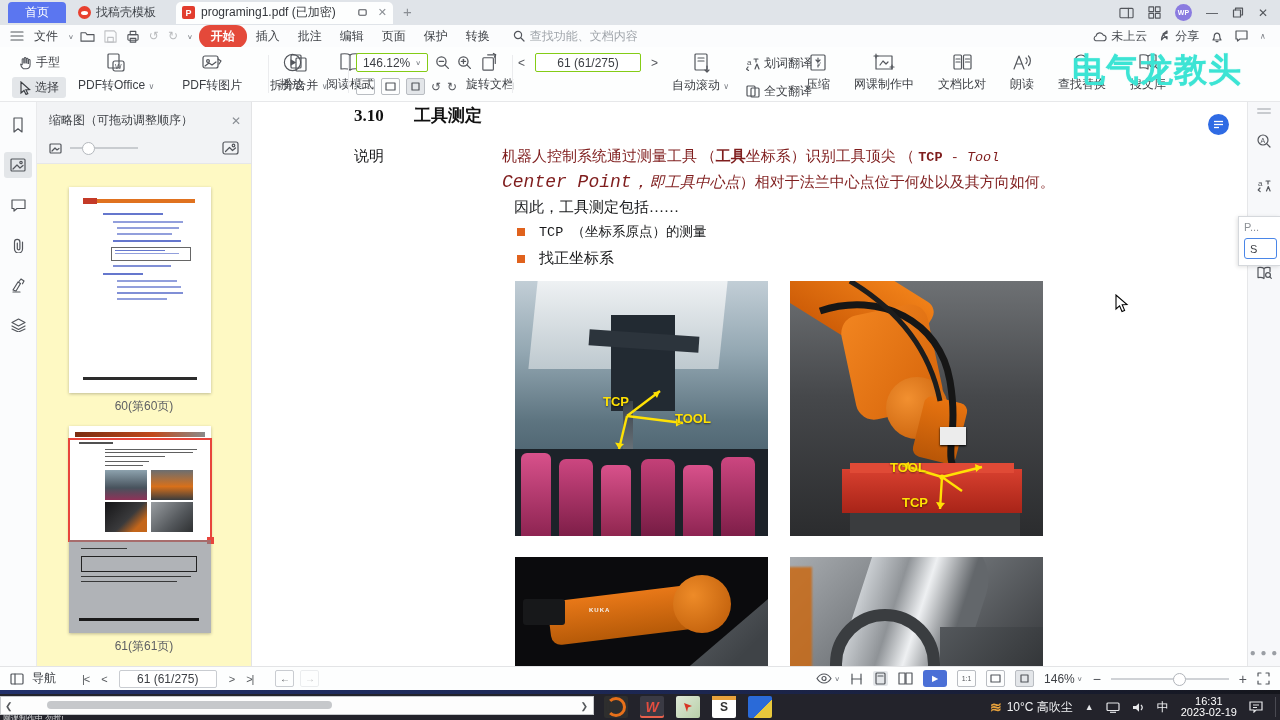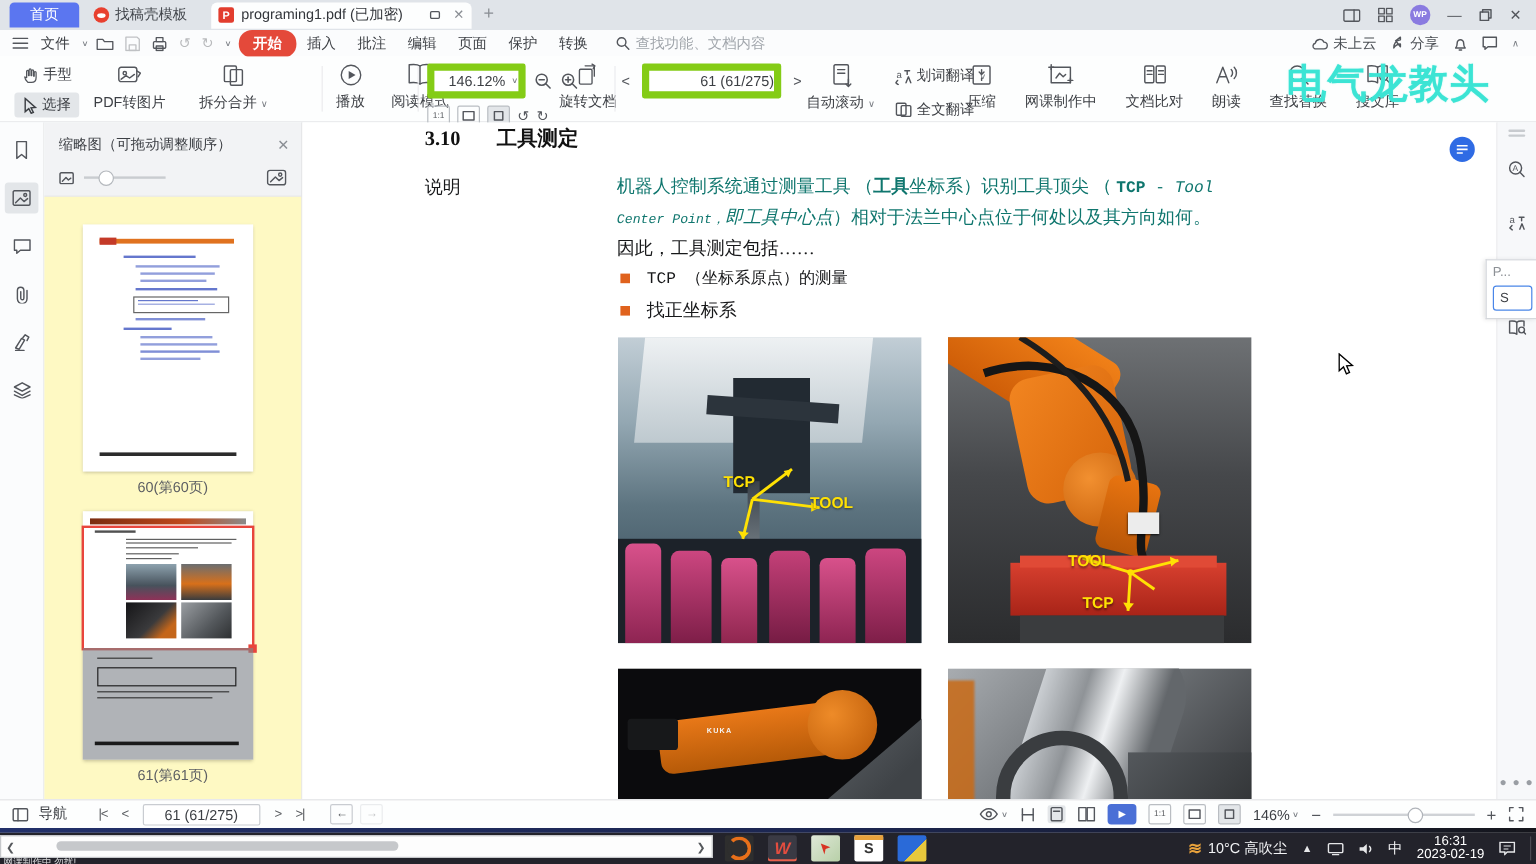--- a/index.html
+++ b/index.html
@@ -38,22 +38,22 @@
   .msearch{display:flex;align-items:center;gap:5px;color:#a0a5ab;margin-left:14px}
   .mright{margin-left:auto;display:flex;align-items:center;gap:12px;padding-right:14px;color:#4a4e54}
 
   
   #ribbon{left:0;top:47px;width:1280px;height:54px;background:#fdfefe;border-bottom:1px solid #e7e8ea}
   .tg{position:absolute;top:3px;display:flex}
   .bigbtn{display:flex;flex-direction:column;align-items:center;gap:3px;padding:2px 4px;color:#3c3f44}
   .bigbtn .lbl{white-space:nowrap;font-size:12px}
   .stackbtn{display:flex;align-items:center;gap:4px;padding:2px 6px;border-radius:3px;white-space:nowrap}
   .sel{background:#e3e6e9}
-  .zoombox,.pagebox{border:6px solid #84cc16;border-radius:2px;background:#fff;height:17px;display:flex;
-        align-items:center;justify-content:flex-end;font-size:12px;color:#3c3f44}
+  .zoombox,.pagebox{border:1px solid #84cc16;border-radius:2px;background:#fff;height:17px;display:flex;
+        align-items:center;justify-content:center;font-size:12px;color:#3c3f44}
   .mini{width:17px;height:15px;border:1px solid #b9bdc2;border-radius:2px;display:flex;align-items:center;
         justify-content:center;font-size:7px;color:#55585c}
   .vsep{position:absolute;top:8px;width:1px;height:38px;background:#ebecee}
   .carrot{font-size:8px;color:#7a7e84;transform:scaleY(.8)}
   #watermark{left:1072px;top:48px;width:208px;color:#3ce4d4;font-size:33px;font-weight:bold;letter-spacing:1px;
              z-index:30;text-shadow:0 0 1px rgba(60,228,212,.6);font-family:"Liberation Sans",sans-serif}
 
   
   #main{left:0;top:102px;width:1280px;height:564px;display:flex}
   #leftstrip{width:36px;background:#fbfcfd;border-right:1px solid #e9eaec;display:flex;flex-direction:column;
@@ -68,21 +68,21 @@
   .thumb-page{position:absolute;left:32px;width:142px;background:#fff;box-shadow:0 1px 3px rgba(0,0,0,.25)}
   .thumb-cap{position:absolute;left:0;width:100%;text-align:center;color:#5d5f63;font-size:12px}
   .tl{position:absolute;height:2px;background:#4a5fc4;opacity:.85}
   .overlay-dim{position:absolute;left:0;right:0;bottom:0;background:rgba(128,132,138,.62)}
   .vpbox{position:absolute;border:2px solid #e8453c}
   .vp-handle{position:absolute;right:-4px;bottom:-4px;width:7px;height:7px;background:#e8453c}
 
   #content{flex:1;background:#fff;position:relative;overflow:hidden;border-right:1px solid #e6e7e9}
   .doc-serif{font-family:"Liberation Serif","DejaVu Serif",serif}
   .doc-mono{font-family:"Liberation Mono","DejaVu Sans Mono",monospace}
-  #para{position:absolute;left:262px;top:42px;width:560px;font-size:15px;line-height:25px;color:#0f766e}
+  #para{position:absolute;left:250px;top:42px;width:560px;font-size:15px;line-height:25px;color:#7f1d1d}
   .bullet-sq{display:inline-block;width:8px;height:8px;background:#e0621d;margin-right:14px}
   .fig{position:absolute;width:253px;height:255px;overflow:hidden}
   .figlbl{position:absolute;color:#ffe104;font-weight:bold;font-size:13px;text-shadow:0 1px 2px rgba(0,0,0,.55);
           font-family:"Liberation Sans",sans-serif}
 
   #rightstrip{width:32px;background:#f7f8fa;display:flex;flex-direction:column;align-items:center;padding-top:6px;gap:18px;position:relative}
   .rs-handle{width:14px;height:2px;background:#c8cbcf;border-radius:1px;box-shadow:0 4px 0 #c8cbcf}
   .rs-dots{position:absolute;bottom:8px;color:#9a9ea4;font-size:10px;letter-spacing:1px}
   #edgepopup{position:absolute;right:0;top:216px;width:36px;background:#fff;border:1px solid #d5d8dc;
              border-right:none;box-shadow:-1px 1px 4px rgba(0,0,0,.12);padding:4px 0 6px 5px;z-index:40}
@@ -237,20 +237,28 @@
     </span>
     <span class="stackbtn sel">
       <svg width="13" height="14" viewBox="0 0 13 14">
           <polygon points="3,1 3,12 6,9.5 8,13.4 9.8,12.6 7.9,8.8 11.5,8.5" fill="none" stroke="#3c3f44" stroke-width="1.2"></polygon>
         </svg>
       <span>选择</span>
     </span>
   </div>
 
   <div class="tg" style="left:74px;gap:20px">
+    <div class="bigbtn">
+      <svg class="ic" width="22" height="22" viewBox="0 0 22 22">
+          <rect x="3" y="2" width="11" height="14" rx="1"></rect>
+          <rect x="8" y="9" width="11" height="10" rx="2"></rect>
+          <text x="10" y="17" font-size="7" fill="#53565c" stroke="none">W</text>
+        </svg>
+      <span class="lbl"><span>PDF转Office</span> <span class="carrot">∨</span></span>
+    </div>
     <div class="bigbtn">
       <svg class="ic" width="22" height="22" viewBox="0 0 22 22">
           <rect x="2" y="4" width="15" height="12" rx="2"></rect>
           <circle cx="7" cy="9" r="1.4"></circle>
           <path d="M4 14l4-3 3 2 4-3"></path>
           <path d="M17 7l3 2-2 3"></path>
         </svg>
       <span class="lbl">PDF转图片</span>
     </div>
     <div class="bigbtn">
@@ -538,21 +546,21 @@
 
   <div id="content">
     <div class="abs doc-serif" style="left:102px;top:2px;font-size:17px;font-weight:bold;color:#111">
       <span>3.10</span>
       <span style="margin-left:26px">工具测定</span>
     </div>
     <div class="abs doc-serif" style="left:102px;top:45px;font-size:15px;color:#17181a">说明</div>
 
     <div id="para" class="doc-serif">
       <span>机器人控制系统通过测量工具 （</span><b>工具</b><span>坐标系）识别工具顶尖 （ </span><b class="doc-mono" style="font-size:13.5px">TCP</b><span class="doc-mono" style="font-size:13.5px"> - </span><i class="doc-mono" style="font-size:13.5px">Tool</i><br>
-      <i class="doc-mono" style="font-size:11px">Center Point，</i><i>即工具中心点</i><span>）相对于法兰中心点位于何处以及其方向如何。</span>
+      <i class="doc-mono" style="font-size:18px">Center Point，</i><i>即工具中心点</i><span>）相对于法兰中心点位于何处以及其方向如何。</span>
     </div>
     <div class="abs doc-serif" style="left:262px;top:96px;font-size:15px;color:#17181a">因此，工具测定包括……</div>
     <div class="abs doc-serif" style="left:265px;top:121px;font-size:15px;color:#17181a">
       <span class="bullet-sq"></span><span class="doc-mono" style="font-size:13.5px">TCP （坐标系原点）的测量</span>
     </div>
     <div class="abs doc-serif" style="left:265px;top:147px;font-size:15px;color:#17181a">
       <span class="bullet-sq"></span><span>找正坐标系</span>
     </div>
 
     <div class="fig" style="left:263px;top:179px">

